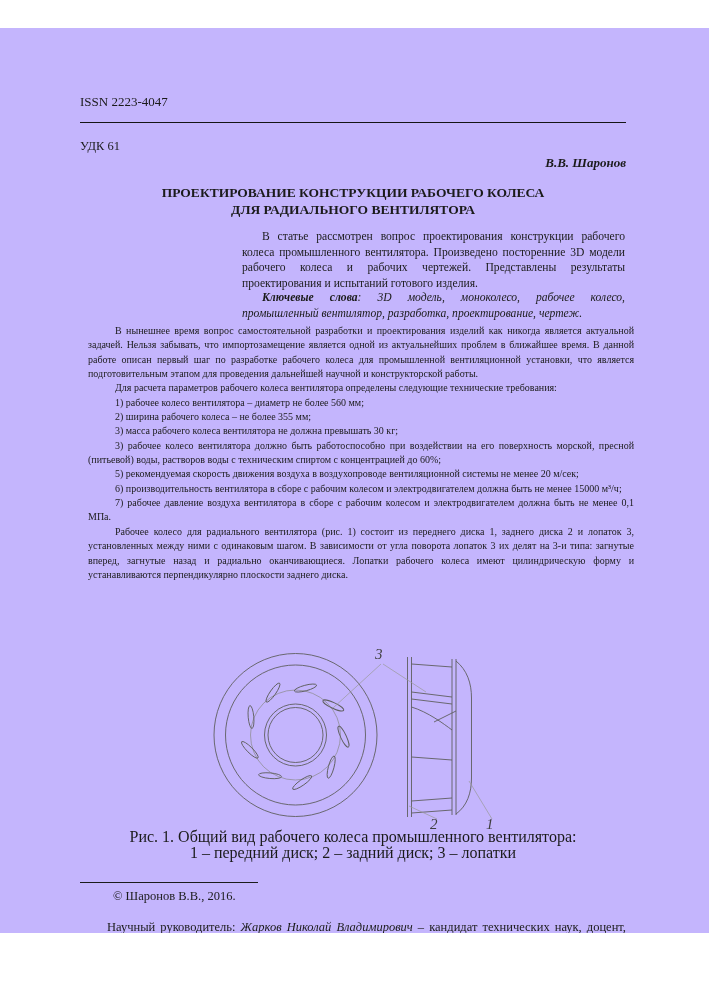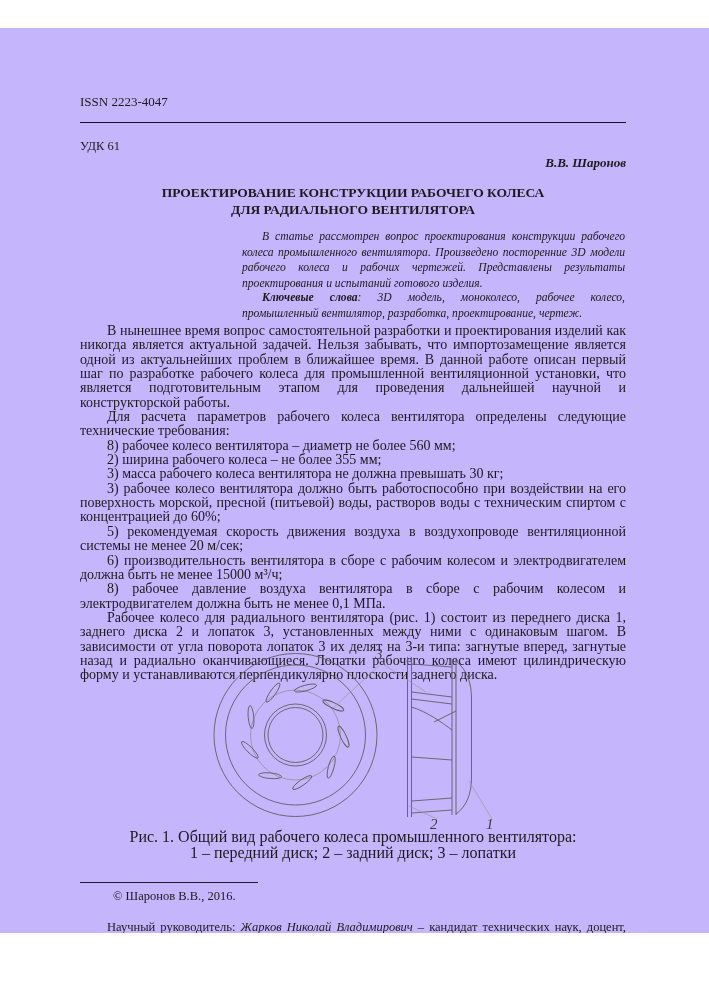--- a/index.html
+++ b/index.html
@@ -10,27 +10,27 @@
   .abs { position:absolute; }
   
   .hdr-row { left:80px; top:66px; width:546px; display:flex; justify-content:space-between; font-size:13px; }
   .hdr-journal { font-style:italic; }
   .hdr-rule { left:80px; top:94px; width:546px; border-top:1.6px solid #151515; height:0; }
   .udc { left:80px; top:111px; font-size:12.5px; }
   .author { left:80px; top:127px; width:546px; text-align:right; font-weight:bold; font-style:italic; font-size:13px; }
   
   .title { left:80px; top:156px; width:546px; text-align:center; font-weight:bold; font-size:13.5px; line-height:17px; white-space:pre-line; }
   
-  .abstract { left:242px; top:201px; width:383px; font-style:italic; font-size:11.6px; line-height:15.6px; text-align:justify; }
+  .abstract { left:242px; top:201px; width:383px; font-size:11.6px; line-height:15.6px; text-align:justify; }
   .abstract .ind { display:inline-block; width:20px; }
   .keywords { left:242px; top:262px; width:383px; font-style:italic; font-size:11.6px; line-height:15.6px; text-align:justify; }
   .keywords .ind { display:inline-block; width:20px; }
   .kw-label { font-weight:bold; }
   
-  .bodytext { left:80px; top:296px; width:546px; font-size:14px; line-height:14.35px; text-align:justify; }
+  .bodytext { left:88px; top:296px; width:546px; font-size:10px; line-height:14.35px; text-align:justify; }
   .bodytext p { margin:0; text-indent:27px; }
   
   .figure-svg { left:193px; top:608px; }
   .fig-caption { left:80px; top:801px; width:546px; text-align:center; font-size:16px; line-height:15.5px; }
   .fig-caption .legend { }
   
   .foot-rule { left:80px; top:854px; width:178px; border-top:1.3px solid #1b1b1b; height:0; }
   .copyright { left:113px; top:861px; font-size:12.5px; }
   .supervisor { left:80px; top:892px; width:546px; font-size:12.5px; line-height:14.6px; text-align:justify; text-indent:27px; }
   .sup-name { font-style:italic; }
@@ -57,27 +57,27 @@
 
   <div class="abs author">В.В. Шаронов</div>
 
   <div class="abs abstract"><span class="ind"></span><span>В статье рассмотрен вопрос проектирования конструкции рабочего колеса промышленного вентилятора. Произведено посторенние 3D модели рабочего колеса и рабочих чертежей. Представлены результаты проектирования и испытаний готового изделия.</span></div>
 
   <div class="abs keywords"><span class="ind"></span><span class="kw-label">Ключевые слова</span><span>: 3D модель, моноколесо, рабочее колесо, промышленный вентилятор, разработка, проектирование, чертеж.</span></div>
 
   <div class="abs bodytext">
     <p>В нынешнее время вопрос самостоятельной разработки и проектирования изделий как никогда является актуальной задачей. Нельзя забывать, что импортозамещение является одной из актуальнейших проблем в ближайшее время. В данной работе описан первый шаг по разработке рабочего колеса для промышленной вентиляционной установки, что является подготовительным этапом для проведения дальнейшей научной и конструкторской работы.</p>
     <p>Для расчета параметров рабочего колеса вентилятора определены следующие технические требования:</p>
-    <p>8)  рабочее колесо вентилятора – диаметр не более 560 мм;</p>
+    <p>1)  рабочее колесо вентилятора – диаметр не более 560 мм;</p>
     <p>2)  ширина рабочего колеса – не более 355 мм;</p>
     <p>3)  масса рабочего колеса вентилятора не должна превышать 30 кг;</p>
     <p>3)  рабочее колесо вентилятора должно быть работоспособно при воздействии на его поверхность морской, пресной (питьевой) воды, растворов воды с техническим спиртом с концентрацией до 60%;</p>
     <p>5)  рекомендуемая скорость движения воздуха в воздухопроводе вентиляционной системы не менее 20 м/сек;</p>
     <p>6)  производительность вентилятора в сборе с рабочим колесом и электродвигателем должна быть не менее 15000 м³/ч;</p>
-    <p>8)  рабочее давление воздуха вентилятора в сборе с рабочим колесом и электродвигателем должна быть не менее 0,1 МПа.</p>
+    <p>7)  рабочее давление воздуха вентилятора в сборе с рабочим колесом и электродвигателем должна быть не менее 0,1 МПа.</p>
     <p>Рабочее колесо для радиального вентилятора (рис. 1) состоит из переднего диска 1, заднего диска 2 и лопаток 3, установленных между ними с одинаковым шагом. В зависимости от угла поворота лопаток 3 их делят на 3-и типа: загнутые вперед, загнутые назад и радиально оканчивающиеся. Лопатки рабочего колеса имеют цилиндрическую форму и устанавливаются перпендикулярно плоскости заднего диска.</p>
   </div>
 
   <svg class="abs figure-svg" width="330" height="196" viewBox="193 608 330 196" xmlns="http://www.w3.org/2000/svg">
 
     <g>
       <circle class="dl" cx="295.5" cy="707" r="81.5"></circle>
       <circle class="dl" cx="295.5" cy="707" r="70"></circle>
       <circle class="dl-thin" cx="295.5" cy="707" r="45"></circle>
       <circle class="dl" cx="295.5" cy="707" r="31"></circle>

